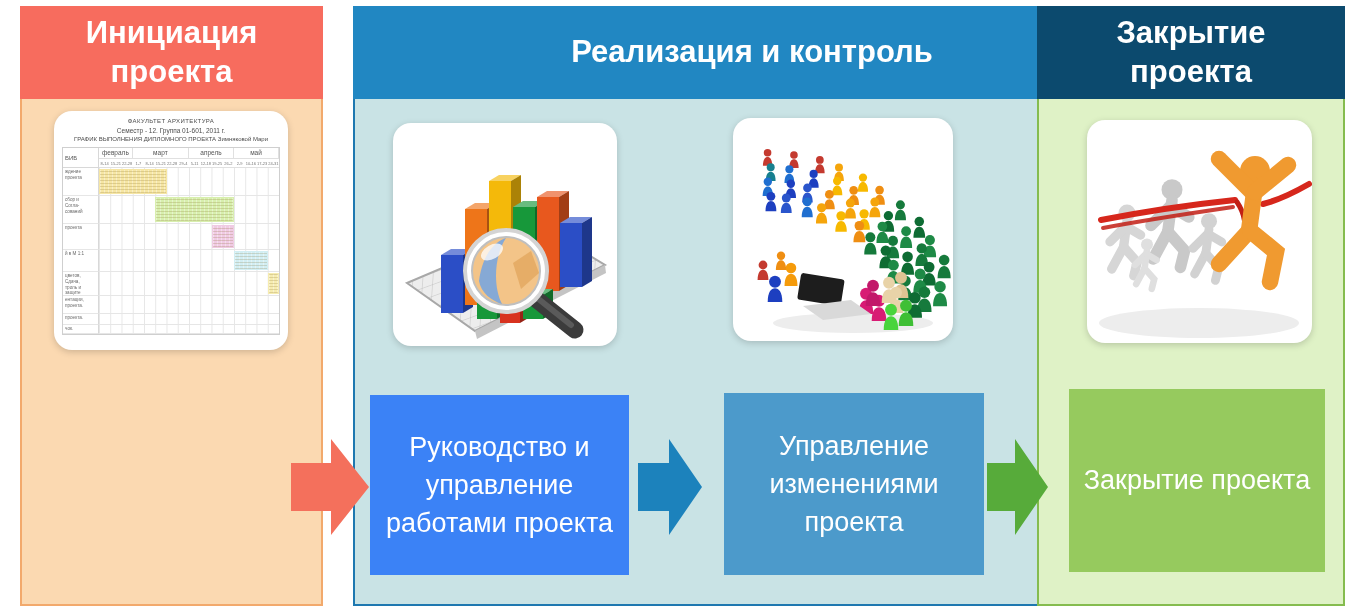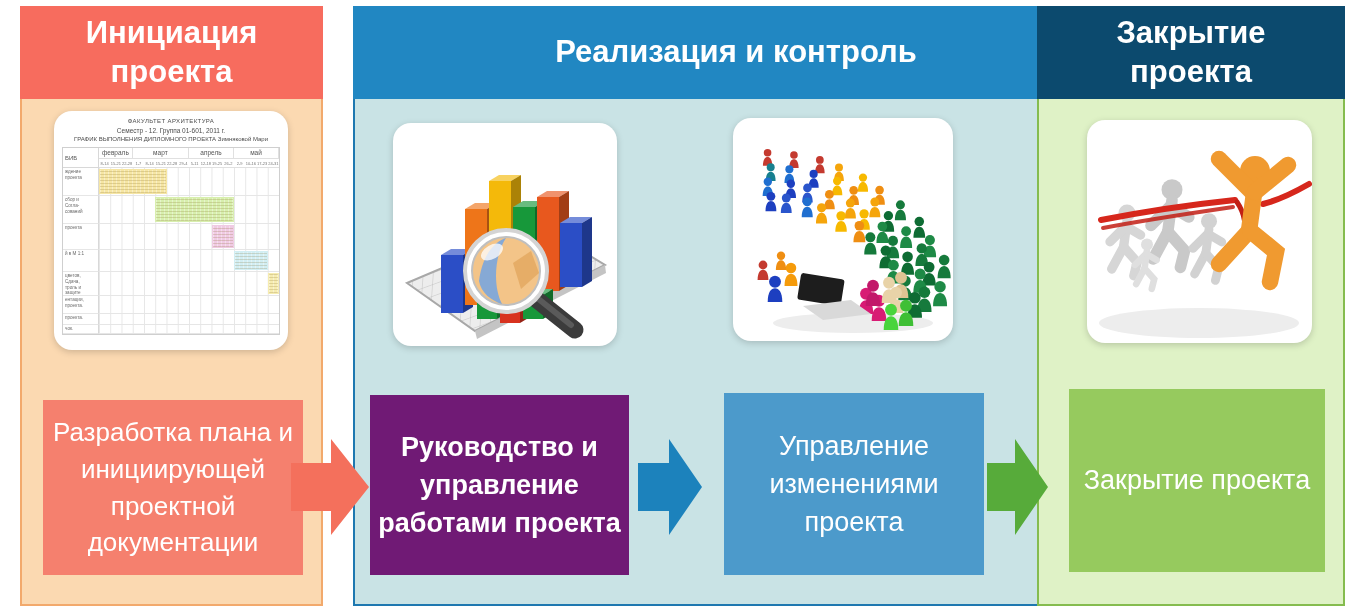--- a/index.html
+++ b/index.html
@@ -2,21 +2,21 @@
 <html><head>
 <meta charset="utf-8">
 <style>
   html,body{margin:0;padding:0;background:#fff;}
   .canvas{
     position:relative;width:1347px;height:609px;background:#ffffff;
     font-family:"Liberation Sans", sans-serif;overflow:hidden;
   }
   .column{position:absolute;top:6px;height:600px;}
   .col-1{left:4px;width:303px;margin-left:16px;}
-  .col-2{left:353px;width:766px;}
+  .col-2{left:353px;width:766px;padding-left:32px;}
   .col-3{left:1037px;width:308px;}
   .col-header{
     position:absolute;top:0;left:0;right:0;height:93px;
     display:flex;align-items:center;justify-content:center;
     color:#fff;font-weight:bold;font-size:31px;line-height:1.25;
     text-align:center;white-space:pre-line;
   }
   .col-body{
     position:absolute;top:93px;left:0;right:0;bottom:0;
     border:2px solid transparent;border-top:none;box-sizing:border-box;
@@ -128,24 +128,20 @@
             </div>
             <div class="g-label" style="grid-area: 8 / 1;">ентации,
 проекта.</div>
             <div class="g-track" style="grid-area: 8 / 2 / auto / -1;"></div>
             <div class="g-label" style="grid-area: 9 / 1;">проекта.</div>
             <div class="g-track" style="grid-area: 9 / 2 / auto / -1;"></div>
             <div class="g-label" style="grid-area: 10 / 1;">чок.</div>
             <div class="g-track" style="grid-area: 10 / 2 / auto / -1;"></div>
           </div>
       </div>
-      <div class="task-box box-1" style="background: rgb(245, 128, 110);">Разработка плана и
-инициирующей
-проектной
-документации</div>
     </div>
   </div>
 
   <div class="column col-2">
     <div class="col-header" style="background: rgb(33, 135, 194);">Реализация и контроль</div>
     <div class="col-body" style="background: rgb(201, 227, 229); border-color: rgb(30, 120, 176);">
 
       <div class="card card-a">
         <svg width="224" height="223" viewBox="0 0 224 223">
           <defs>
@@ -269,21 +265,21 @@
           </g>
           <g id="pawn-left">
               <use href="#pawn-shape" transform="translate(58,168) scale(1.2)" fill="#F59B0B"></use>
               <use href="#pawn-shape" transform="translate(42,184) scale(1.35)" fill="#1D3FC0"></use>
               <use href="#pawn-shape" transform="translate(30,162) scale(1)" fill="#C43A2F"></use>
               <use href="#pawn-shape" transform="translate(48,152) scale(0.95)" fill="#EF8E12"></use>
             </g>
         </svg>
       </div>
 
-      <div class="task-box box-2" style="background: #701a75; font-weight: bold;">Руководство и
+      <div class="task-box box-2" style="background: #3b82f6;">Руководство и
 управление
 работами проекта</div>
       <div class="task-box box-3" style="background: rgb(76, 154, 203);">Управление
 изменениями
 проекта</div>
     </div>
   </div>
 
   <div class="column col-3">
     <div class="col-header" style="background: #0c4a6e;">Закрытие

